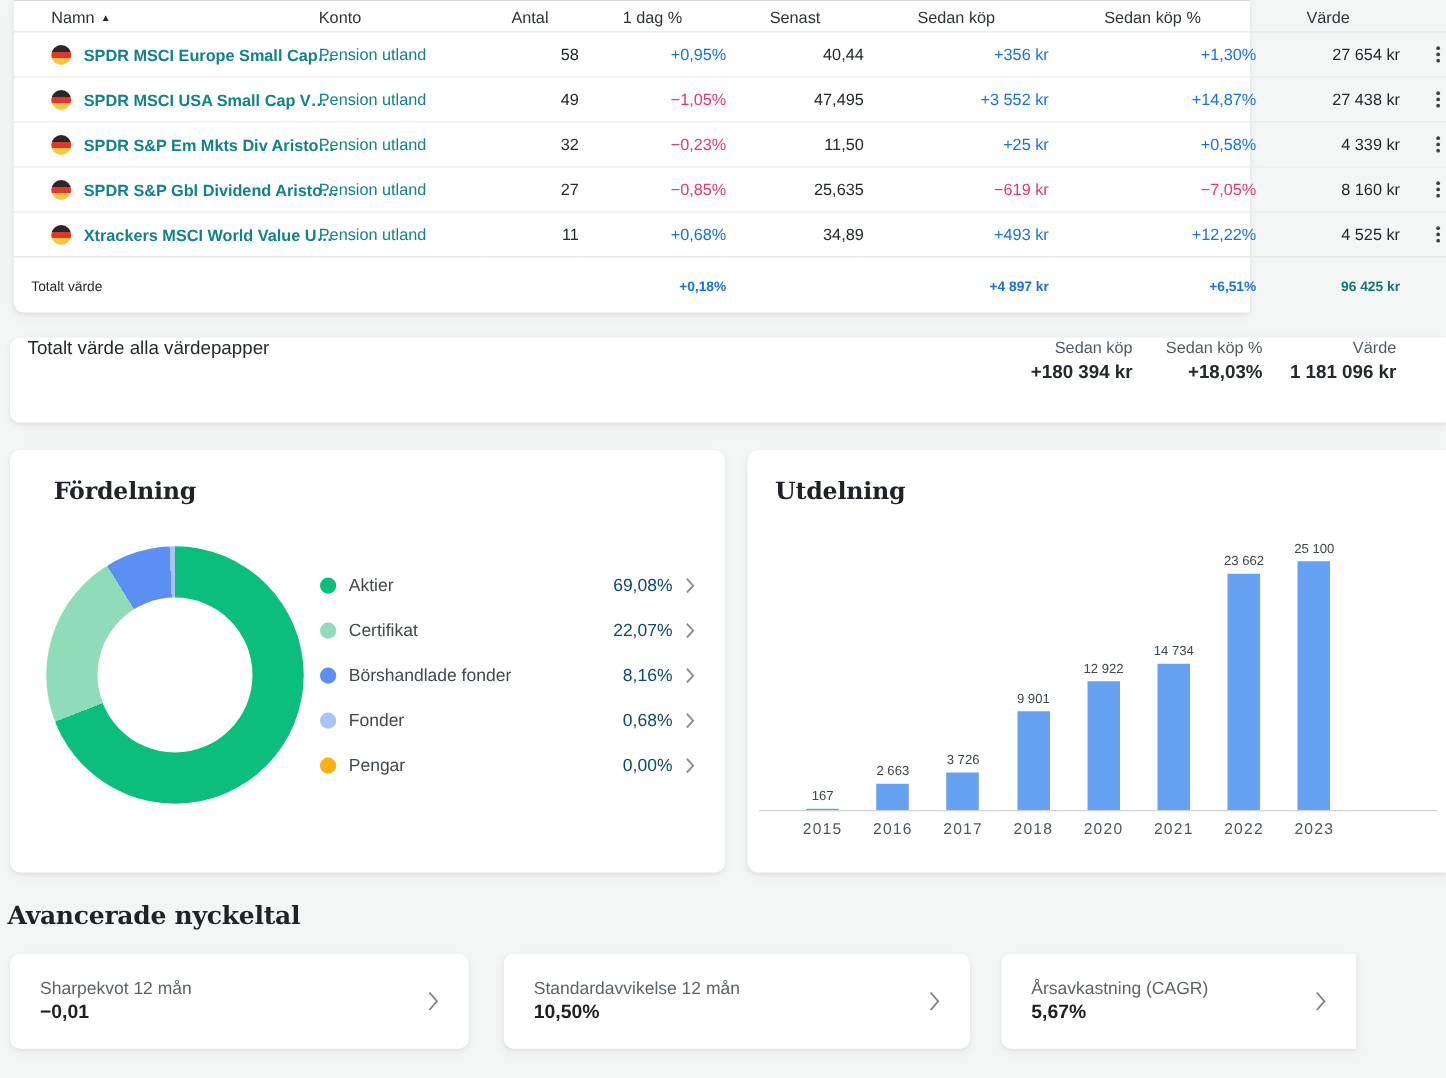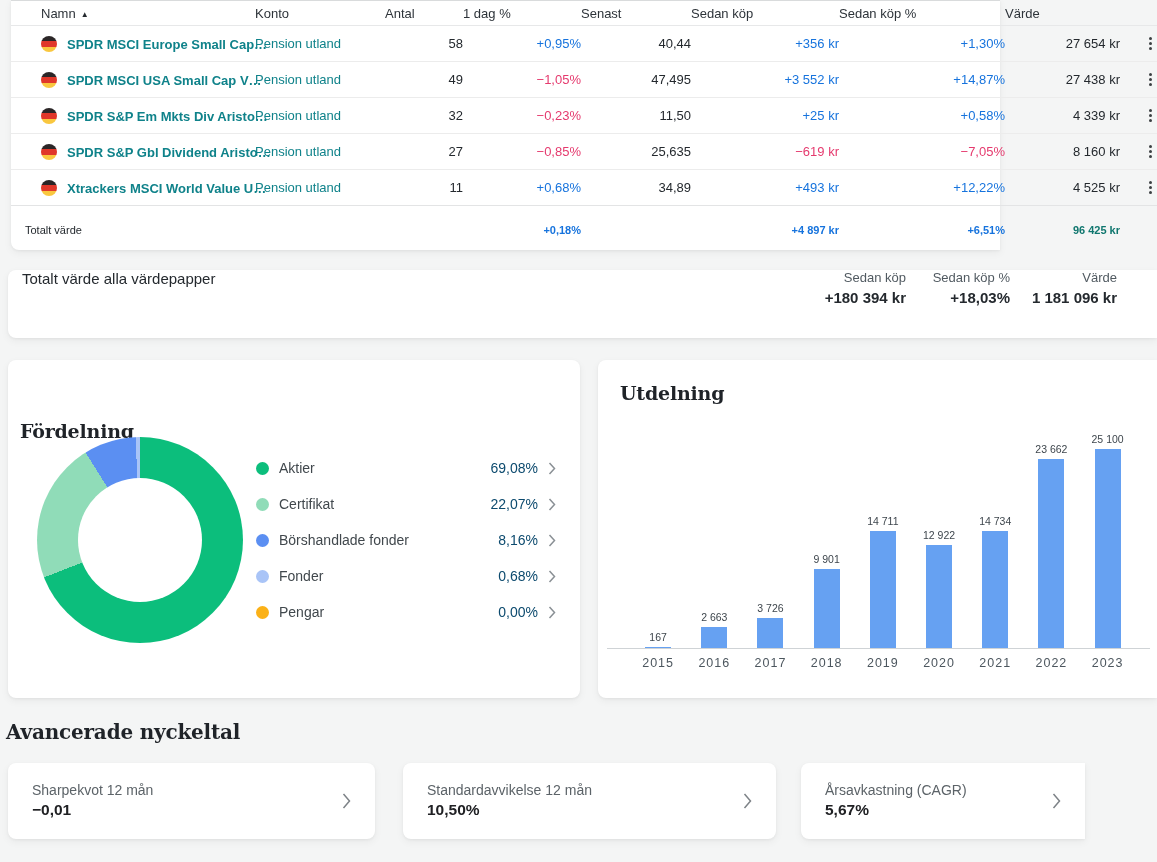--- a/index.html
+++ b/index.html
@@ -16,21 +16,21 @@
   }
 
   
   .table-card{left:11px;top:0;width:989px;height:249px;border-radius:0 0 0 8px;border-top:1px solid #d9dbdc;}
   table{width:100%;border-collapse:collapse;table-layout:fixed;}
   col.c-name{width:244px}col.c-konto{width:130px}col.c-antal{width:78px}
   col.c-dag{width:118px}col.c-senast{width:110px}col.c-skop{width:148px}
   col.c-skoppct{width:166px}col.c-varde{width:115px}col.c-menu{width:40px}
   thead th{
     height:24px;font-size:13px;font-weight:500;color:#2d3339;
-    text-align:left;padding:0;white-space:nowrap;vertical-align:middle;
+    text-align:center;padding:0;white-space:nowrap;vertical-align:middle;
   }
   th.left,td.left{text-align:left;}
   th.name-h{padding-left:30px;}
   tbody td{height:35px;border-top:1px solid #ececec;font-size:13px;padding:0;
     text-align:right;white-space:nowrap;vertical-align:middle;color:#24292e;}
   tbody tr:first-child td{border-top:1px solid #e7e8e9;}
   td.name-cell{padding-left:30px;}
   .flag{display:inline-block;width:16px;height:16px;border-radius:50%;vertical-align:-3px;
     background:linear-gradient(to bottom,#2b2627 0 33%,#e0372a 33% 66%,#f9c73f 66% 100%);margin-right:10px;}
   .sec-link{color:#0f828a;font-weight:700;text-decoration:none;cursor:pointer;}
@@ -54,21 +54,21 @@
   .sum-col{text-align:right;}
   .sum-col.c1{width:150px;}.sum-col.c2{width:104px;}.sum-col.c3{width:107px;}
   .sum-col .lab{font-size:13px;color:#515a61;margin-bottom:4px;}
   .sum-col .val{font-size:15px;font-weight:700;color:#24292e;}
 
   
   .fordelning-card{left:8px;top:360px;width:572px;height:338px;}
   .utdelning-card{left:598px;top:360px;width:559px;height:338px;border-radius:8px 0 0 8px;}
   .card h2{margin:0;font-family:"DejaVu Serif", serif;font-weight:700;font-size:19px;color:#1f2328;
     position:absolute;top:22px;letter-spacing:-0.2px;}
-  .fordelning-card h2{left:12px;margin-top:38px;}
+  .fordelning-card h2{left:35px;}
   .utdelning-card h2{left:22px;}
 
   .donut{position:absolute;left:29px;top:77px;width:206px;height:206px;border-radius:50%;}
   .donut-hole{position:absolute;left:41px;top:41px;width:124px;height:124px;border-radius:50%;background:#fff;}
 
   .legend{list-style:none;margin:0;padding:0;position:absolute;left:248px;right:24px;top:90px;}
   .legend li{height:36px;display:flex;align-items:center;cursor:pointer;}
   .legend .dot{width:13px;height:13px;border-radius:50%;flex:0 0 13px;}
   .legend .l-label{font-size:14px;color:#41484d;margin-left:10px;}
   .legend .l-value{font-size:14px;color:#0c4a6e;margin-left:auto;}
@@ -311,25 +311,20 @@
         <div class="bar-val">3 726</div>
         <div class="bar" style="height: 30px; background: rgb(102, 161, 242);"></div>
         <div class="bar-year">2017</div>
       </div>
       <div class="bar-col">
         <div class="bar-val">9 901</div>
         <div class="bar" style="height: 79px; background: rgb(102, 161, 242);"></div>
         <div class="bar-year">2018</div>
       </div>
       <div class="bar-col">
-        <div class="bar-val">14 711</div>
-        <div class="bar" style="height: 117px; background: rgb(102, 161, 242);"></div>
-        <div class="bar-year">2019</div>
-      </div>
-      <div class="bar-col">
         <div class="bar-val">12 922</div>
         <div class="bar" style="height: 103px; background: rgb(102, 161, 242);"></div>
         <div class="bar-year">2020</div>
       </div>
       <div class="bar-col">
         <div class="bar-val">14 734</div>
         <div class="bar" style="height: 117px; background: rgb(102, 161, 242);"></div>
         <div class="bar-year">2021</div>
       </div>
       <div class="bar-col">

